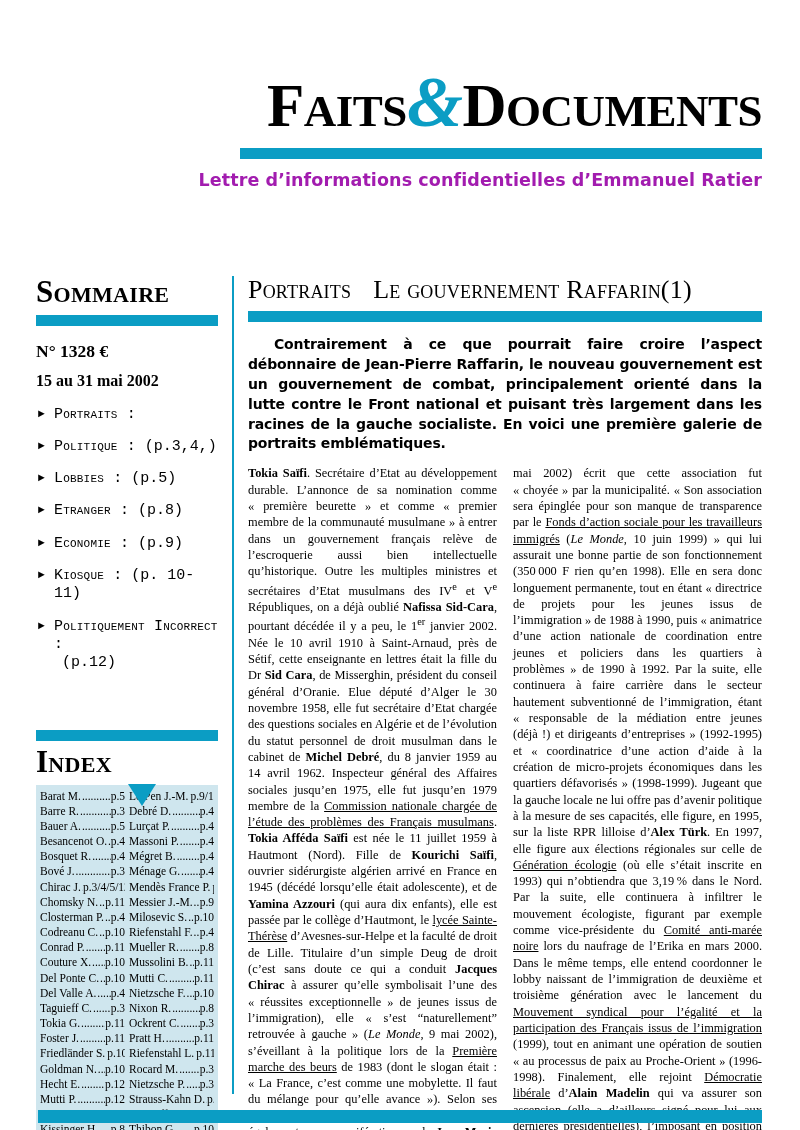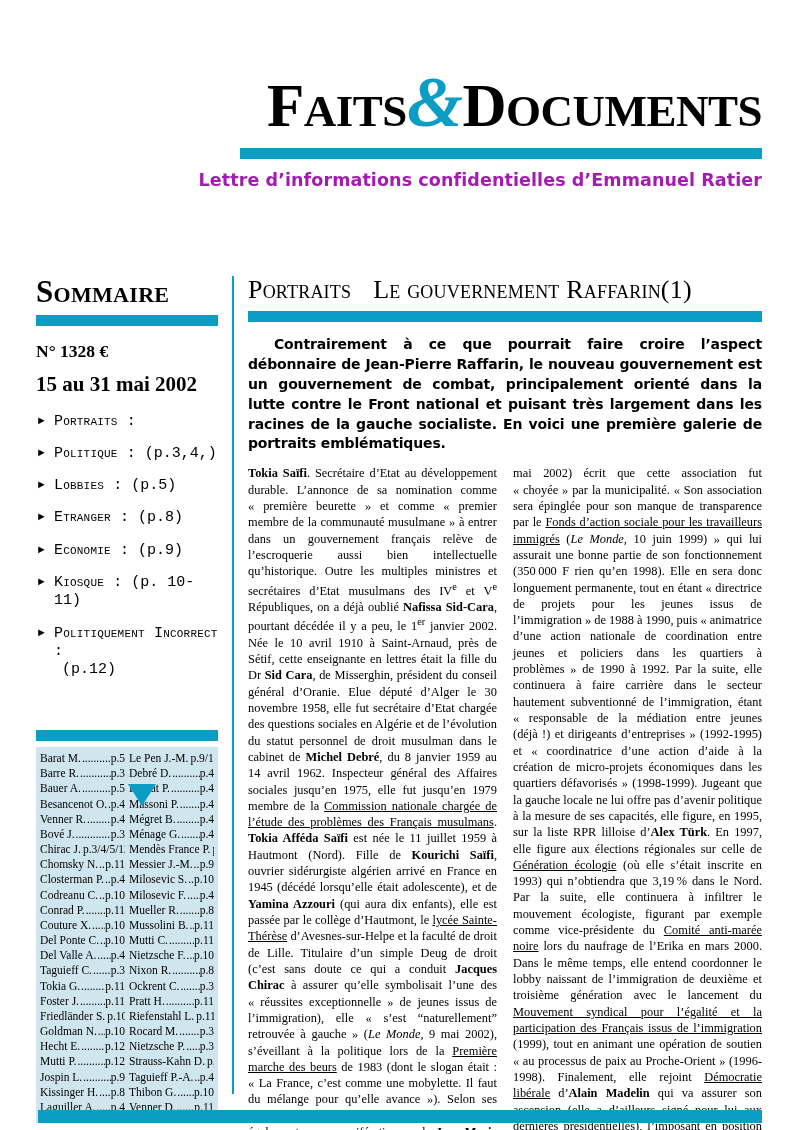--- a/index.html
+++ b/index.html
@@ -106,21 +106,21 @@
     display: flex;
     justify-content: flex-start;
     align-items: baseline;
     font-weight: bold;
     font-size: 17.5px;
     font-family: "Liberation Serif", serif;
   }
   .issue-date {
     margin-top: 10px;
     font-weight: bold;
-    font-size: 21px;
+    font-size: 16px;
     font-family: "Liberation Serif", serif;
   }
 
   .toc {
     margin-top: 16px;
   }
   .toc-item {
     display: flex;
     align-items: flex-start;
     margin-bottom: 14px;
@@ -346,20 +346,21 @@
         <span class="toc-body">
           <span class="toc-cat">Politiquement Incorrect :</span>
           <span class="toc-pages-inline" style="display:block;padding-left:8px;">(p.12)</span>
         </span>
       </div>
     </div>
   </div>
 
   <div class="index-block">
     <div class="index-bar-accent"></div>
+    <div class="index-title">Index</div>
     <div class="index-tri"></div>
     <div class="index-panel">
       <div class="index-col" id="idx-left">
           <div class="index-entry">
             <span class="ie-name">Barat M.</span>
             <span class="ie-dots">........................................</span>
             <span class="ie-pg">p.5</span>
           </div>
           <div class="index-entry">
             <span class="ie-name">Barre R.</span>
@@ -370,21 +371,21 @@
             <span class="ie-name">Bauer A.</span>
             <span class="ie-dots">........................................</span>
             <span class="ie-pg">p.5</span>
           </div>
           <div class="index-entry">
             <span class="ie-name">Besancenot O.</span>
             <span class="ie-dots">........................................</span>
             <span class="ie-pg">p.4</span>
           </div>
           <div class="index-entry">
-            <span class="ie-name">Venner R.</span>
+            <span class="ie-name">Bosquet R.</span>
             <span class="ie-dots">........................................</span>
             <span class="ie-pg">p.4</span>
           </div>
           <div class="index-entry">
             <span class="ie-name">Bové J.</span>
             <span class="ie-dots">........................................</span>
             <span class="ie-pg">p.3</span>
           </div>
           <div class="index-entry">
             <span class="ie-name">Chirac J.</span>
@@ -517,21 +518,21 @@
             <span class="ie-name">Messier J.-M.</span>
             <span class="ie-dots">........................................</span>
             <span class="ie-pg">p.9</span>
           </div>
           <div class="index-entry">
             <span class="ie-name">Milosevic S.</span>
             <span class="ie-dots">........................................</span>
             <span class="ie-pg">p.10</span>
           </div>
           <div class="index-entry">
-            <span class="ie-name">Milosevic F.</span>
+            <span class="ie-name">Riefenstahl F.</span>
             <span class="ie-dots">........................................</span>
             <span class="ie-pg">p.4</span>
           </div>
           <div class="index-entry">
             <span class="ie-name">Mueller R.</span>
             <span class="ie-dots">........................................</span>
             <span class="ie-pg">p.8</span>
           </div>
           <div class="index-entry">
             <span class="ie-name">Mussolini B.</span>

